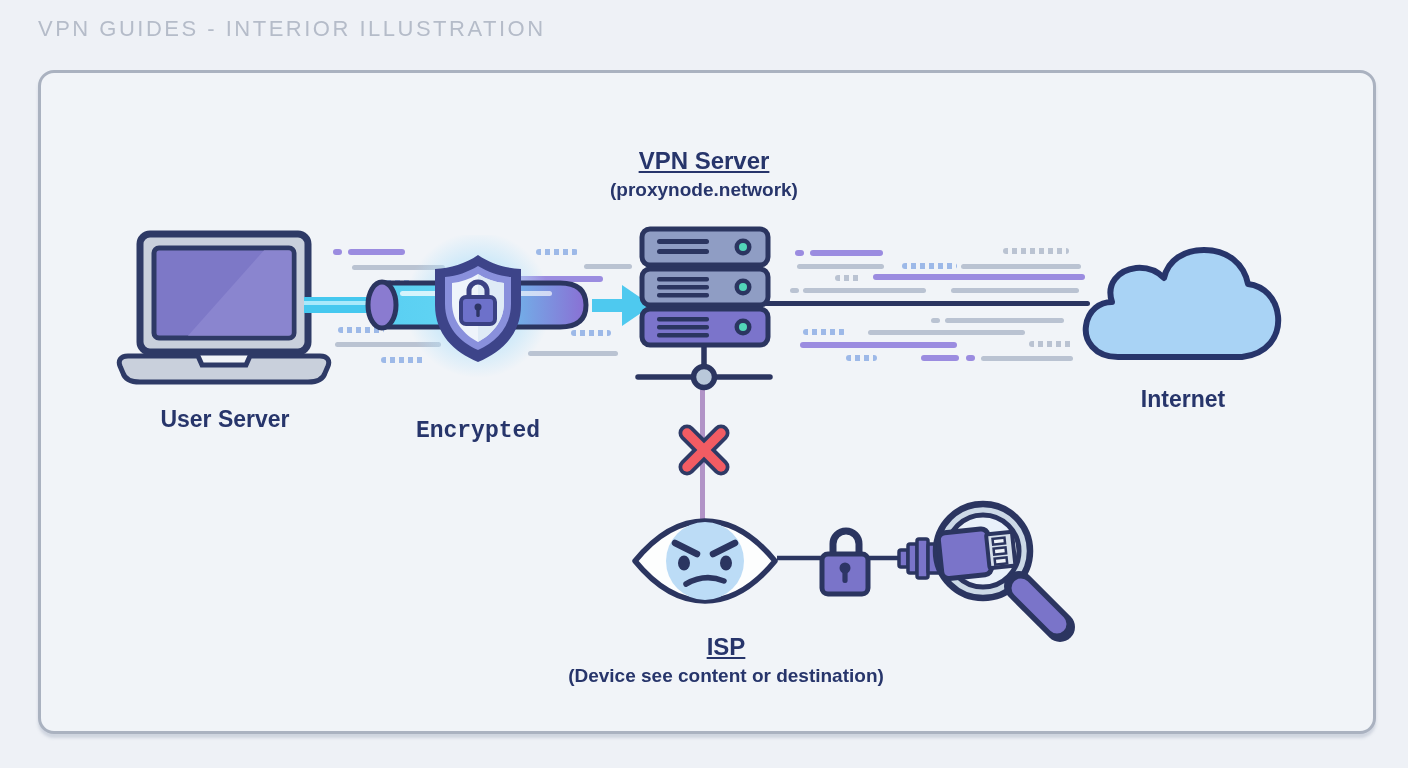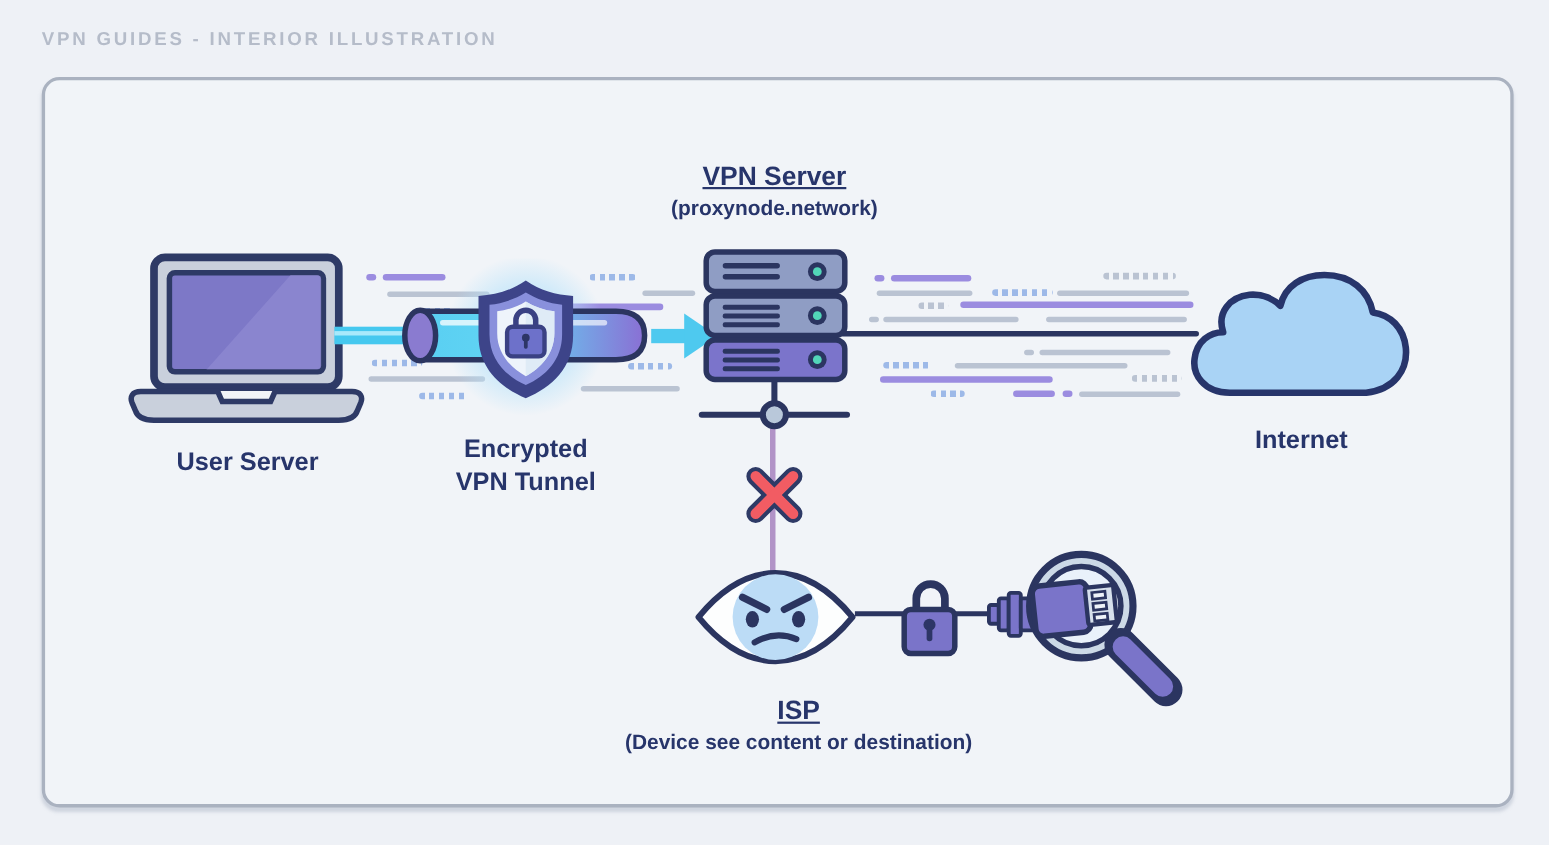--- a/index.html
+++ b/index.html
@@ -5,21 +5,21 @@
   :root{
     --background:#eef1f6; --panel:#f1f4f8; --panel-border:#aab2c0;
     --title-text:#b5bcc9; --ink:#27356b; --navy:#2b3560; --purple:#7a74c9;
     --cyan:#4ec9ef; --teal:#52d6b8; --red:#f25c63; --cloud:#a9d3f5;
     --iris:#bcdcf6; --glow:#b9e3fa; --dash-purple:#9b8ce0; --dash-gray:#bac3d2;
     --dash-blue:#9db9e8; --line-purple:#b193c7;
   }
   html,body{margin:0;padding:0;}
   body{background:var(--background);font-family:"Liberation Sans",sans-serif;}
   .stage{position:relative;width:1408px;height:768px;overflow:hidden;background:var(--background);}
-  .page-title{position:absolute;left:38px;top:26px;font-size:17px;font-weight:700;
+  .page-title{position:absolute;left:38px;top:16px;font-size:22px;font-weight:400;
     letter-spacing:2.5px;color:var(--title-text);}
   .panel{position:absolute;left:38px;top:70px;width:1332px;height:658px;
     background:var(--panel);border:3px solid var(--panel-border);border-radius:16px;
     box-shadow:0 4px 3px rgba(150,160,180,.35);}
   .abs{position:absolute;}
   .dash{position:absolute;border-radius:3px;}
   .dash.purple{background:var(--dash-purple);}
   .dash.gray{background:var(--dash-gray);}
   .dash.dotsBlue{background:repeating-linear-gradient(90deg,var(--dash-blue) 0 5px,transparent 5px 9px);}
   .dash.dotsGray{background:repeating-linear-gradient(90deg,var(--dash-gray) 0 5px,transparent 5px 9px);}
@@ -221,23 +221,22 @@
         </g>
       </g>
       <line x1="242" y1="92" x2="283" y2="133" stroke="var(--navy)" stroke-width="30" stroke-linecap="round"></line>
       <line x1="244" y1="94" x2="280" y2="130" stroke="var(--purple)" stroke-width="19" stroke-linecap="round"></line>
     </g>
   </svg>
 
   <div class="lbl" style="left:75px;top:404px;width:300px;">
     <div>User Server</div>
   </div>
-  <div class="lbl" style="left:328px;top:392px;width:300px;">
+  <div class="lbl" style="left:328px;top:416px;width:300px;font-family:Liberation Mono, monospace;">
     <div>Encrypted</div>
-    <div>VPN Tunnel</div>
   </div>
   <div class="lbl" style="left:554px;top:146px;width:300px;">
     <div class="big">VPN Server</div>
     <div class="sub">(proxynode.network)</div>
   </div>
   <div class="lbl" style="left:1033px;top:384px;width:300px;">
     <div>Internet</div>
   </div>
   <div class="lbl" style="left:476px;top:632px;width:500px;">
     <div class="big">ISP</div>

